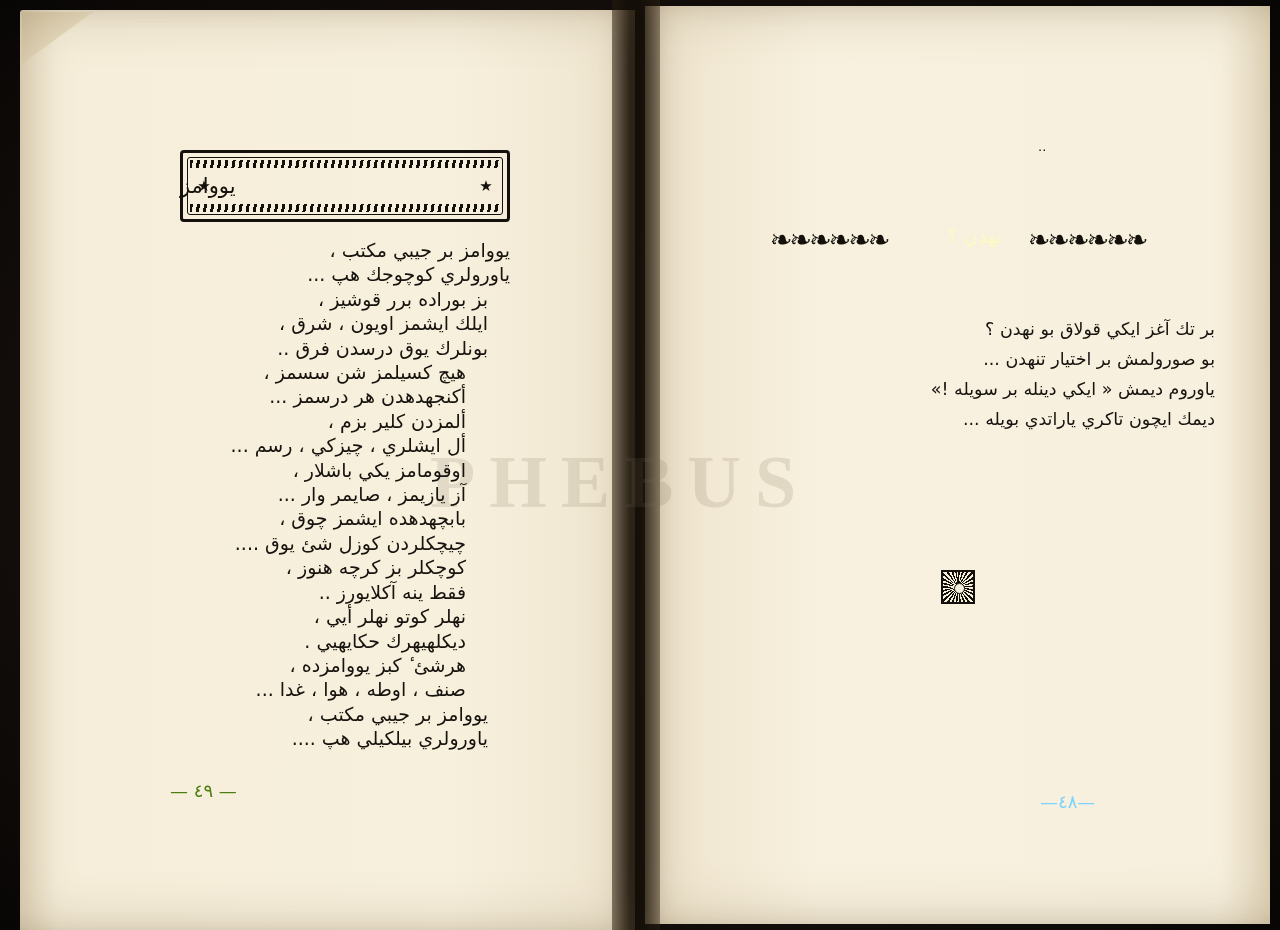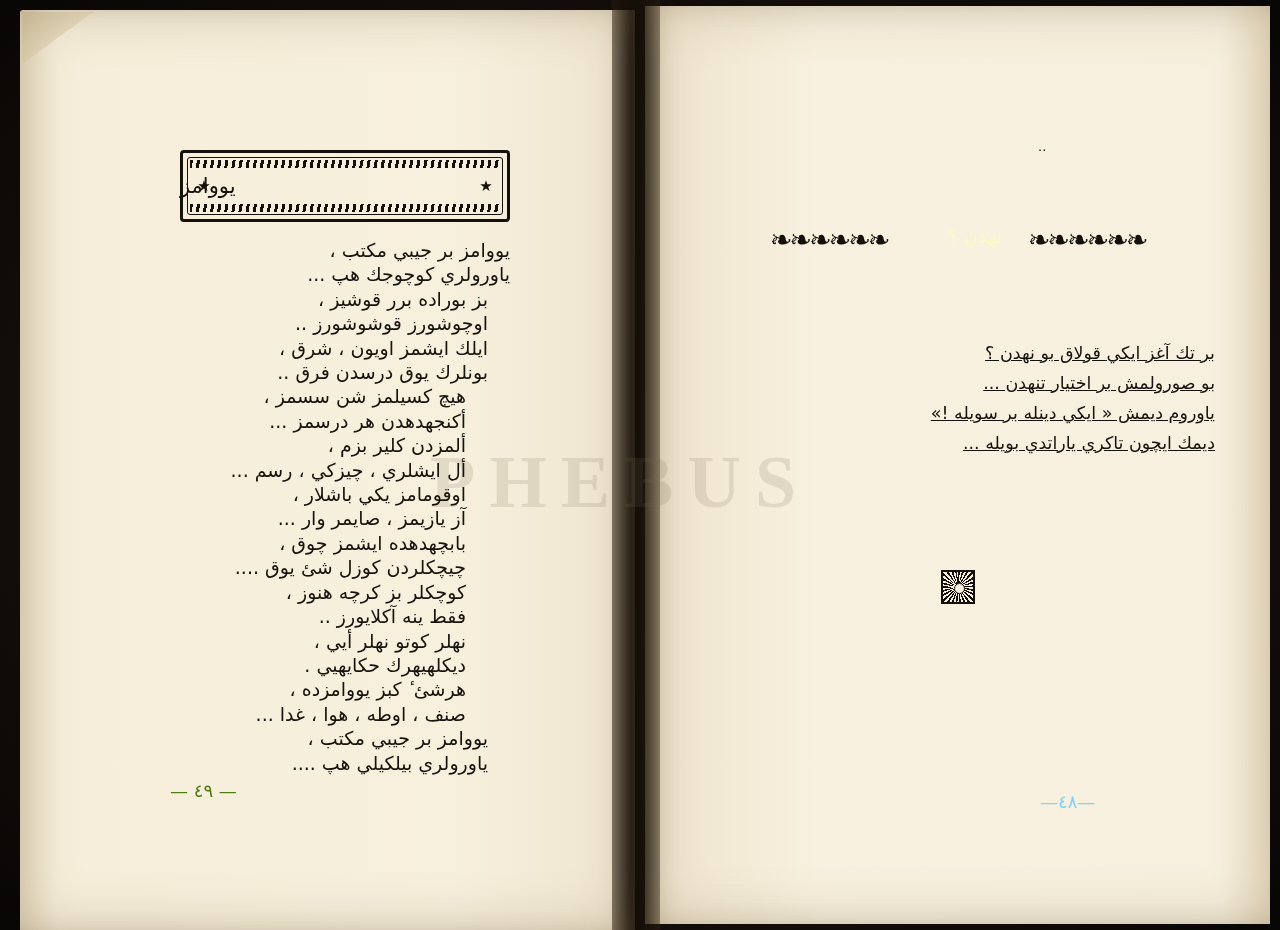--- a/index.html
+++ b/index.html
@@ -247,23 +247,22 @@
     width: 11px;
     height: 4px;
     color: #14100b;
     font-size: 13px;
     line-height: 4px;
   }
 
   #quatrain {
     position: absolute;
     left: 180px;
-    top: 332px;
+    top: 308px;
     width: 390px;
-    text-decoration: underline;
   }
   #quatrain .verse-line {
     font-size: 17.5px;
     line-height: 30px;
     color: #16120d;
     white-space: nowrap;
     text-align: right;
   }
 
   #rosette {
@@ -326,21 +325,20 @@
       <div class="frame-hatch bottom"></div>
       <div class="star left">★</div>
       <div class="star right">★</div>
       <div class="arabic" id="poem-title-text">يووامز</div>
     </div>
 
     <div class="arabic" id="poem-lines">
         <div class="verse-line">يووامز بر جيبي مكتب ،</div>
         <div class="verse-line">ياورولري كوچوجك هپ ...</div>
         <div class="verse-line indent1">بز بوراده برر قوشيز ،</div>
-        <div class="verse-line indent1">اوچوشورز قوشوشورز ..</div>
         <div class="verse-line indent1">ايلك ايشمز اويون ، شرق ،</div>
         <div class="verse-line indent1">بونلرك يوق درسدن فرق ..</div>
         <div class="verse-line indent2">هيچ كسيلمز شن سسمز ،</div>
         <div class="verse-line indent2">أكنجهدهدن هر درسمز ...</div>
         <div class="verse-line indent2">ألمزدن كلير بزم ،</div>
         <div class="verse-line indent2">أل ايشلري ، چيزكي ، رسم ...</div>
         <div class="verse-line indent2">اوقومامز يكي باشلار ،</div>
         <div class="verse-line indent2">آز يازيمز ، صايمر وار ...</div>
         <div class="verse-line indent2">بابچهدهده ايشمز چوق ،</div>
         <div class="verse-line indent2">چيچكلردن كوزل شئ يوق ....</div>

